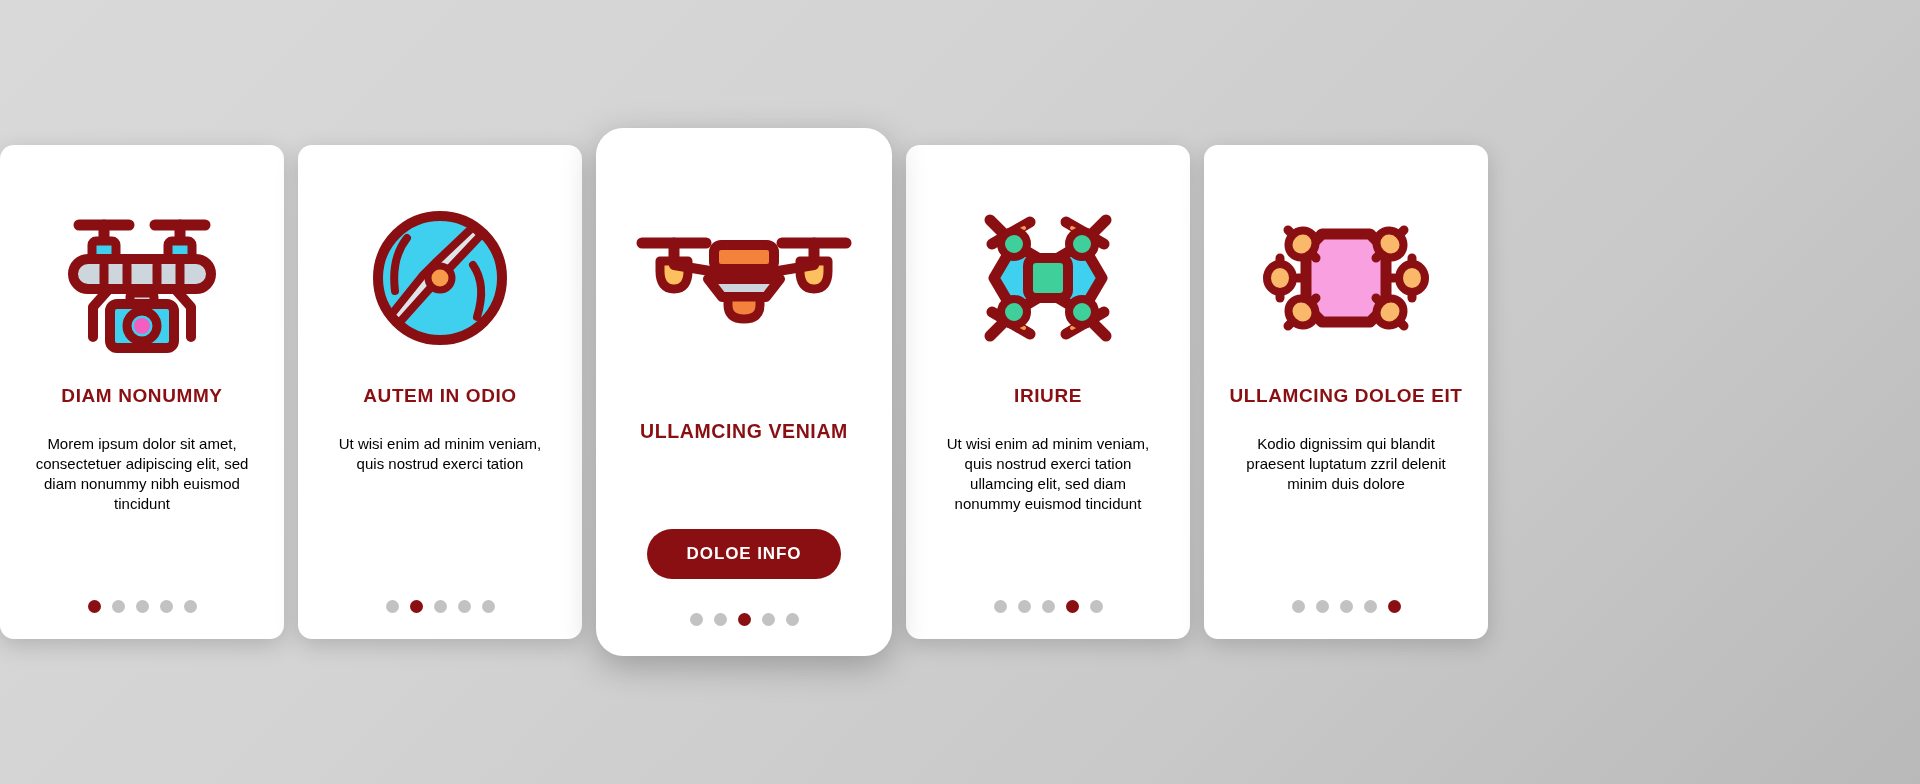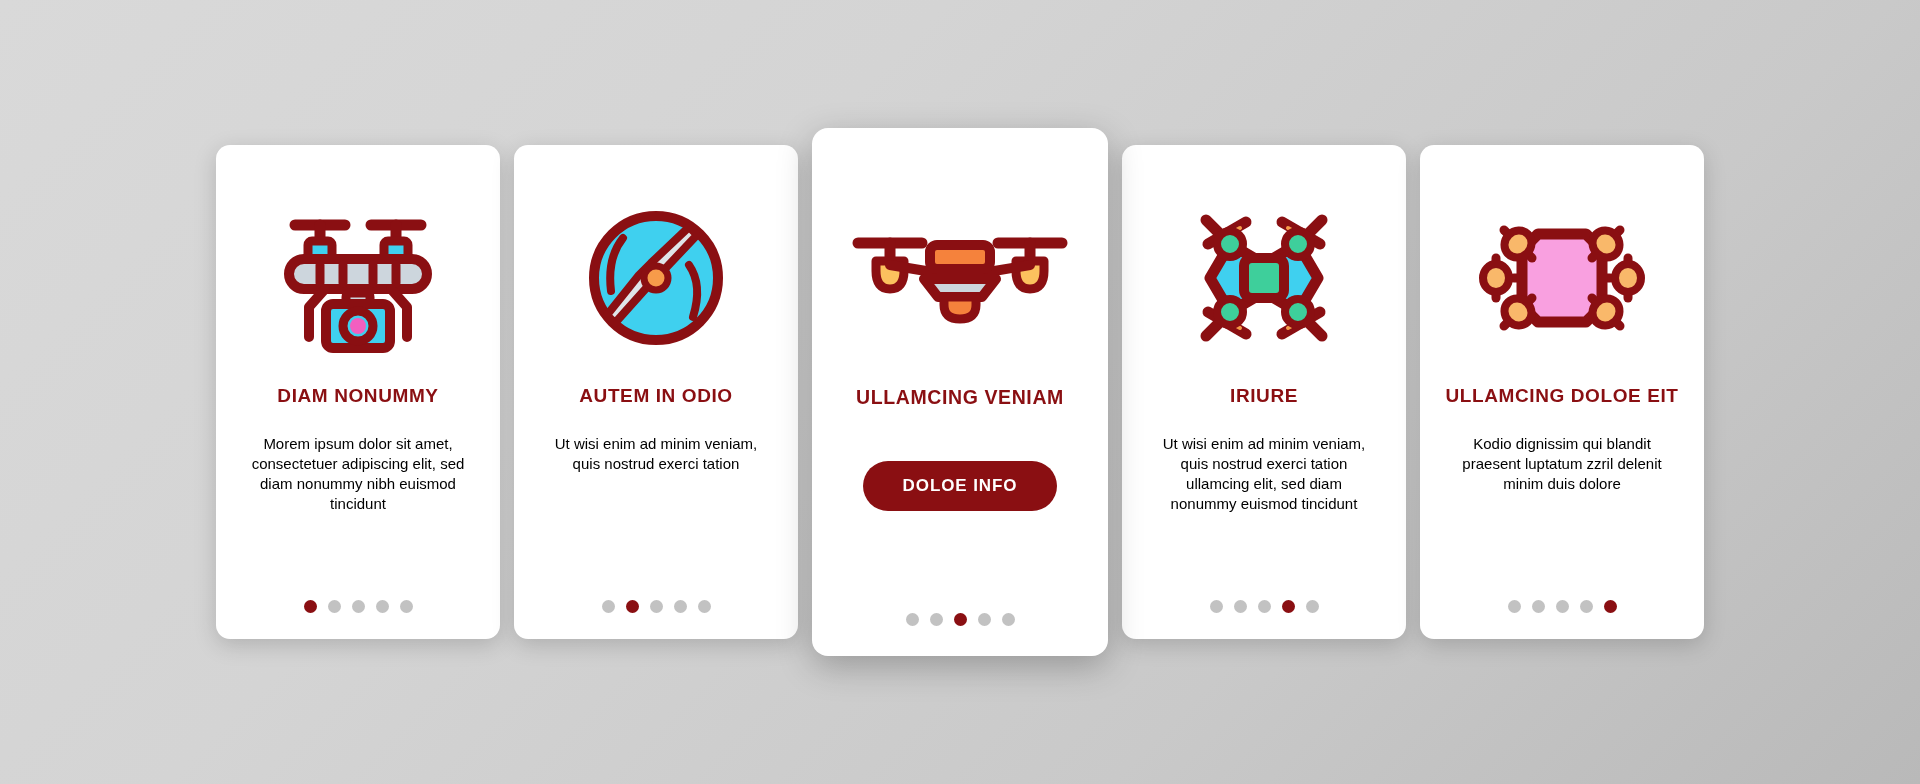--- a/index.html
+++ b/index.html
@@ -14,45 +14,46 @@
     font-family: "Liberation Sans", sans-serif;
     background: linear-gradient(135deg, #d9d9d9 0%, #d4d4d4 35%, #c9c9c9 70%, #b9b9b9 100%);
     position: relative;
   }
 
   .stage {
     position: absolute;
     inset: 0;
     display: flex;
     align-items: center;
-    justify-content: center;
+    justify-content: flex-start;
     gap: 14px;
   }
 
   .card {
     width: 284px;
     height: 494px;
     background: #ffffff;
     border-radius: 14px;
     box-shadow: 0 6px 22px rgba(0,0,0,0.17);
     display: flex;
     flex-direction: column;
     align-items: center;
     padding: 26px 16px 24px 16px;
     position: relative;
     flex: none;
   }
 
   .card.featured {
     width: 296px;
     height: 528px;
-    border-radius: 16px;
+    border-radius: 27px;
     box-shadow: 0 10px 34px rgba(0,0,0,0.26);
     z-index: 5;
     padding: 30px 16px 26px 16px;
+    gap: 34px;
   }
 
   .icon-wrap {
     height: 214px;
     width: 100%;
     display: flex;
     align-items: center;
     justify-content: center;
     flex: none;
   }

